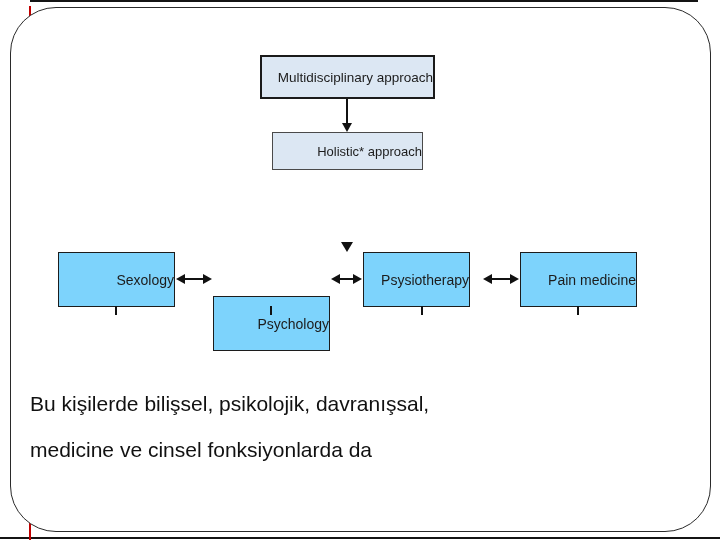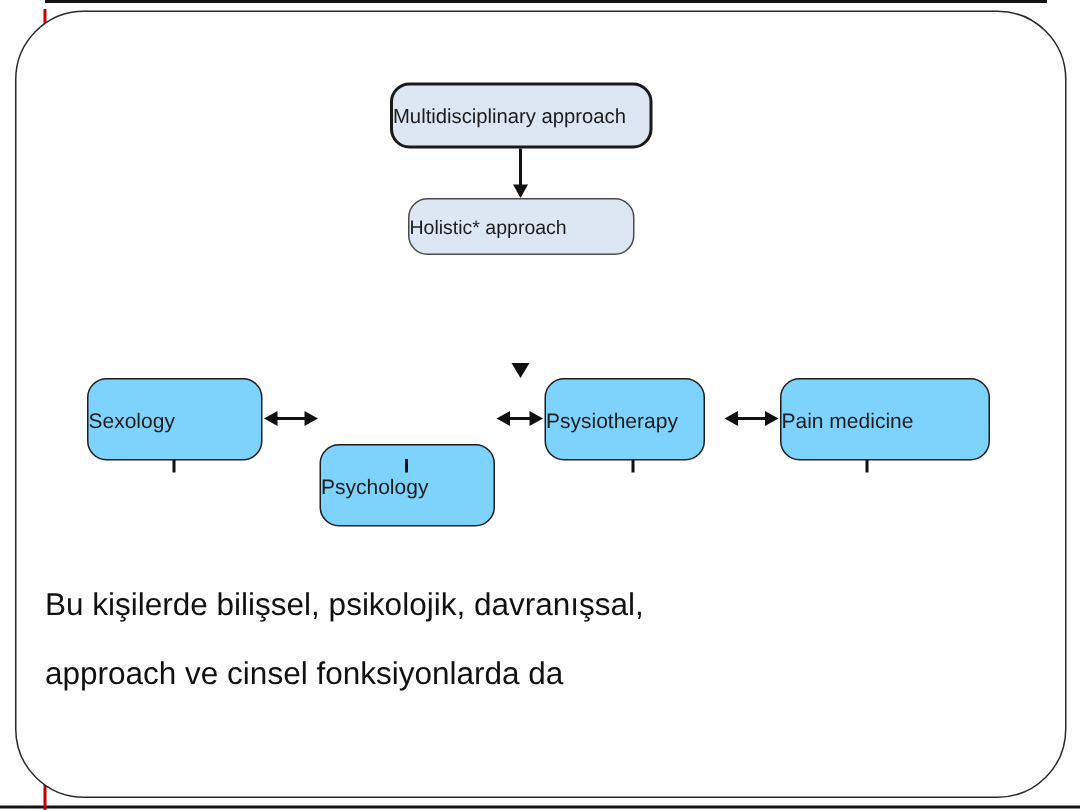--- a/index.html
+++ b/index.html
@@ -22,45 +22,44 @@
     position: absolute; left: 10px; top: 7px;
     width: 699px; height: 523px;
     border: 1px solid #2a2a2a;
     border-radius: 46px;
     background: #ffffff;
   }
 
   
   .fc-box {
     position: absolute;
-    display: flex; align-items: center; justify-content: flex-start;
+    display: flex; align-items: center; justify-content: flex-end;
     color: #1c1c1c;
     text-align: center;
     box-sizing: border-box;
-    border-radius: 13px;
   }
   .box-multi {
     left: 260px; top: 55px; width: 175px; height: 44px;
     background: #dce7f3; border: 2px solid #1a1a1a;
     font-size: 13.5px;
   }
   .box-holistic {
     left: 272px; top: 132px; width: 151px; height: 38px;
     background: #dce7f3; border: 1.5px solid #4a4a4a;
     font-size: 13px;
   }
   .row-box {
     top: 252px; height: 55px;
     background: #7dd3fc; border: 1.5px solid #1c1c1c;
     font-size: 14px;
   }
   .box-sexology      { left: 58px;  width: 117px; }
   .box-psychology    { left: 213px; width: 117px; margin-top: 44px; }
   .box-psysiotherapy { left: 363px; width: 107px; }
-  .box-painmedicine  { left: 520px; width: 140px; }
+  .box-painmedicine  { left: 520px; width: 117px; }
 
   
   .varrow-shaft {
     position: absolute; left: 346px; top: 99px; width: 2px; height: 26px; background: #111;
   }
   .varrow-head {
     position: absolute; left: 342px; top: 123px;
     width: 0; height: 0;
     border-left: 5px solid transparent; border-right: 5px solid transparent;
     border-top: 9px solid #111;
@@ -156,16 +155,16 @@
     <span>Pain medicine</span>
   </div>
 
   <div class="stub stub-1"></div>
   <div class="stub stub-2"></div>
   <div class="stub stub-3"></div>
   <div class="stub stub-4"></div>
 
   <div class="body-text">
     <div>Bu kişilerde bilişsel, psikolojik, davranışsal,</div>
-    <div>approach ve cinsel fonksiyonlarda da</div>
+    <div>medicine ve cinsel fonksiyonlarda da</div>
   </div>
 
 </div>
 
 </body></html>

